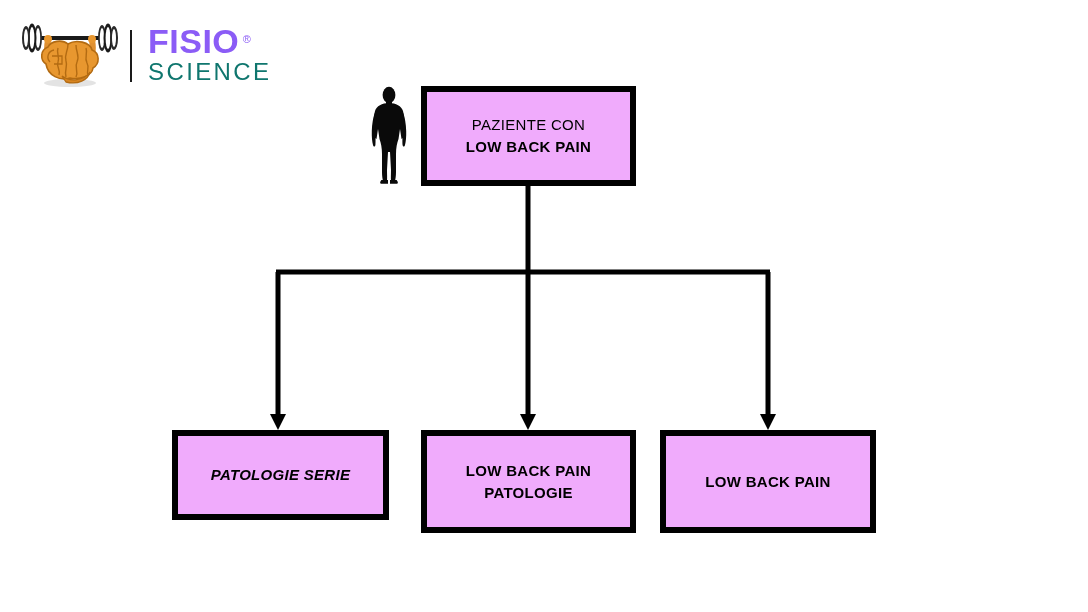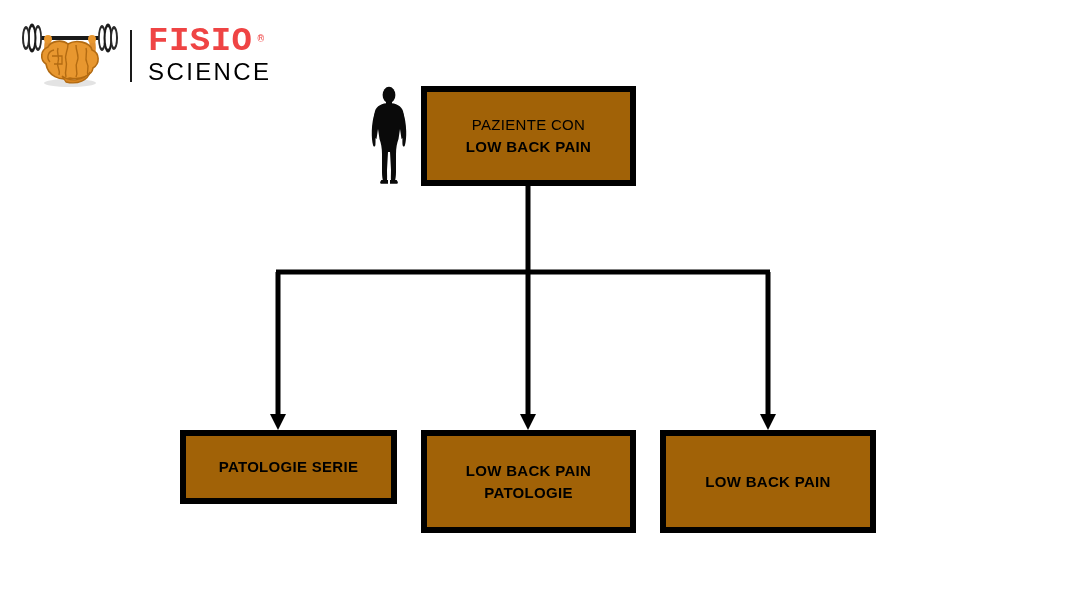--- a/index.html
+++ b/index.html
@@ -40,59 +40,59 @@
     background: #1a1a1a;
   }
   #logo-wordmark {
     position: absolute;
     left: 130px;
     top: 6px;
     width: 130px;
     height: 62px;
   }
   #logo-fisio {
-    font-family: Liberation Mono, monospace;
+    font-family: Liberation Sans, sans-serif;
     font-weight: bold;
     font-size: 34px;
     letter-spacing: 0.5px;
     line-height: 34px;
-    color: #ef4444;
+    color: #8b5cf6;
     position: relative;
     display: inline-block;
   }
   #logo-reg {
     font-size: 11px;
     vertical-align: super;
     font-weight: normal;
     position: absolute;
     right: -12px;
     top: -2px;
   }
   #logo-science {
     font-family: "Liberation Sans", sans-serif;
     font-weight: normal;
     font-size: 24px;
     letter-spacing: 2.4px;
     line-height: 26px;
-    color: #000000;
+    color: #0f766e;
     margin-top: 1px;
   }
 
   
   #flow {
     position: absolute;
     left: 0;
     top: 0;
     width: 1088px;
     height: 612px;
   }
   .node {
     position: absolute;
     border: 6px solid #000000;
-    background: #a16207;
+    background: #f0abfc;
     box-sizing: border-box;
     display: flex;
     flex-direction: column;
     align-items: center;
     justify-content: center;
     text-align: center;
   }
   .node .line-1,
   .node .line-2 {
     font-size: 15px;
@@ -103,24 +103,25 @@
   .node .reg { font-weight: normal; }
   .node .bold { font-weight: bold; }
 
   #node-root {
     left: 421px;
     top: 86px;
     width: 215px;
     height: 100px;
   }
   #node-serious {
-    left: 180px;
+    left: 172px;
     top: 430px;
     width: 217px;
-    height: 74px;
+    height: 90px;
+    font-style: italic;
   }
   #node-specific {
     left: 421px;
     top: 430px;
     width: 215px;
     height: 103px;
   }
   #node-nonspecific {
     left: 660px;
     top: 430px;

